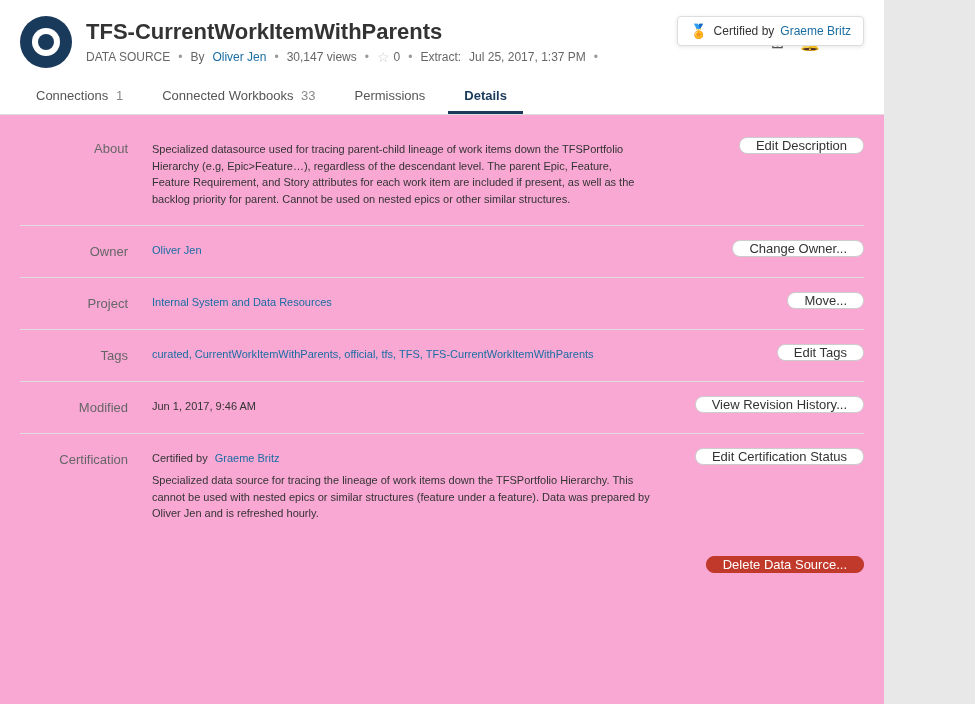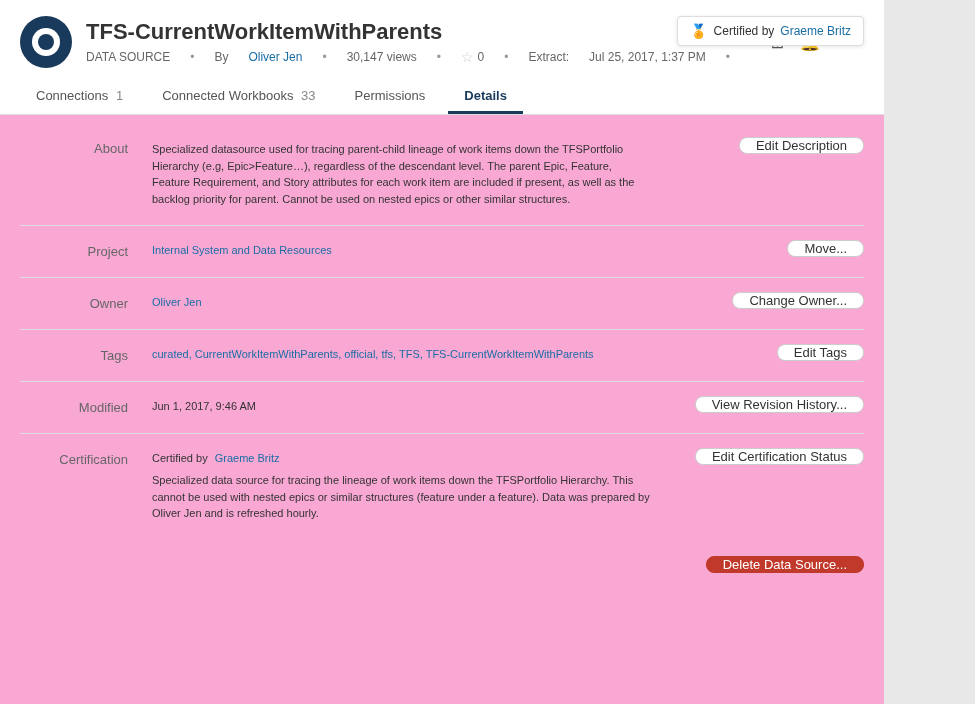--- a/index.html
+++ b/index.html
@@ -63,21 +63,21 @@
       font-weight: 600;
       color: #333;
       line-height: 1.2;
     }
     .header-meta {
       font-size: 12px;
       color: #666;
       margin-top: 3px;
       display: flex;
       align-items: center;
-      gap: 20px;
+      gap: 8px;
     }
     .header-meta a, .meta-link {
       color: #1a6da3;
       text-decoration: none;
     }
     .header-meta .dot {
       color: #999;
     }
     .header-actions {
       display: flex;
@@ -301,36 +301,36 @@
           <td class="label-cell">About</td>
           <td class="value-cell">
             <p class="description-text">Specialized datasource used for tracing parent-child lineage of work items down the TFSPortfolio Hierarchy (e.g, Epic&gt;Feature…), regardless of the descendant level. The parent Epic, Feature, Feature Requirement, and Story attributes for each work item are included if present, as well as the backlog priority for parent. Cannot be used on nested epics or other similar structures.</p>
           </td>
           <td class="action-cell">
             <button class="action-btn">Edit Description</button>
           </td>
         </tr>
 
         <tr>
+          <td class="label-cell">Owner</td>
+          <td class="value-cell">
+            <a class="link">Oliver Jen</a>
+          </td>
+          <td class="action-cell">
+            <button class="action-btn">Change Owner...</button>
+          </td>
+        </tr>
+
+        <tr>
           <td class="label-cell">Project</td>
           <td class="value-cell">
             <a class="link">Internal System and Data Resources</a>
           </td>
           <td class="action-cell">
             <button class="action-btn">Move...</button>
-          </td>
-        </tr>
-
-        <tr>
-          <td class="label-cell">Owner</td>
-          <td class="value-cell">
-            <a class="link">Oliver Jen</a>
-          </td>
-          <td class="action-cell">
-            <button class="action-btn">Change Owner...</button>
           </td>
         </tr>
 
         <tr>
           <td class="label-cell">Tags</td>
           <td class="value-cell">
             <span class="tags-list">curated, CurrentWorkItemWithParents, official, tfs, TFS, TFS-CurrentWorkItemWithParents</span>
           </td>
           <td class="action-cell">
             <button class="action-btn">Edit Tags</button>

